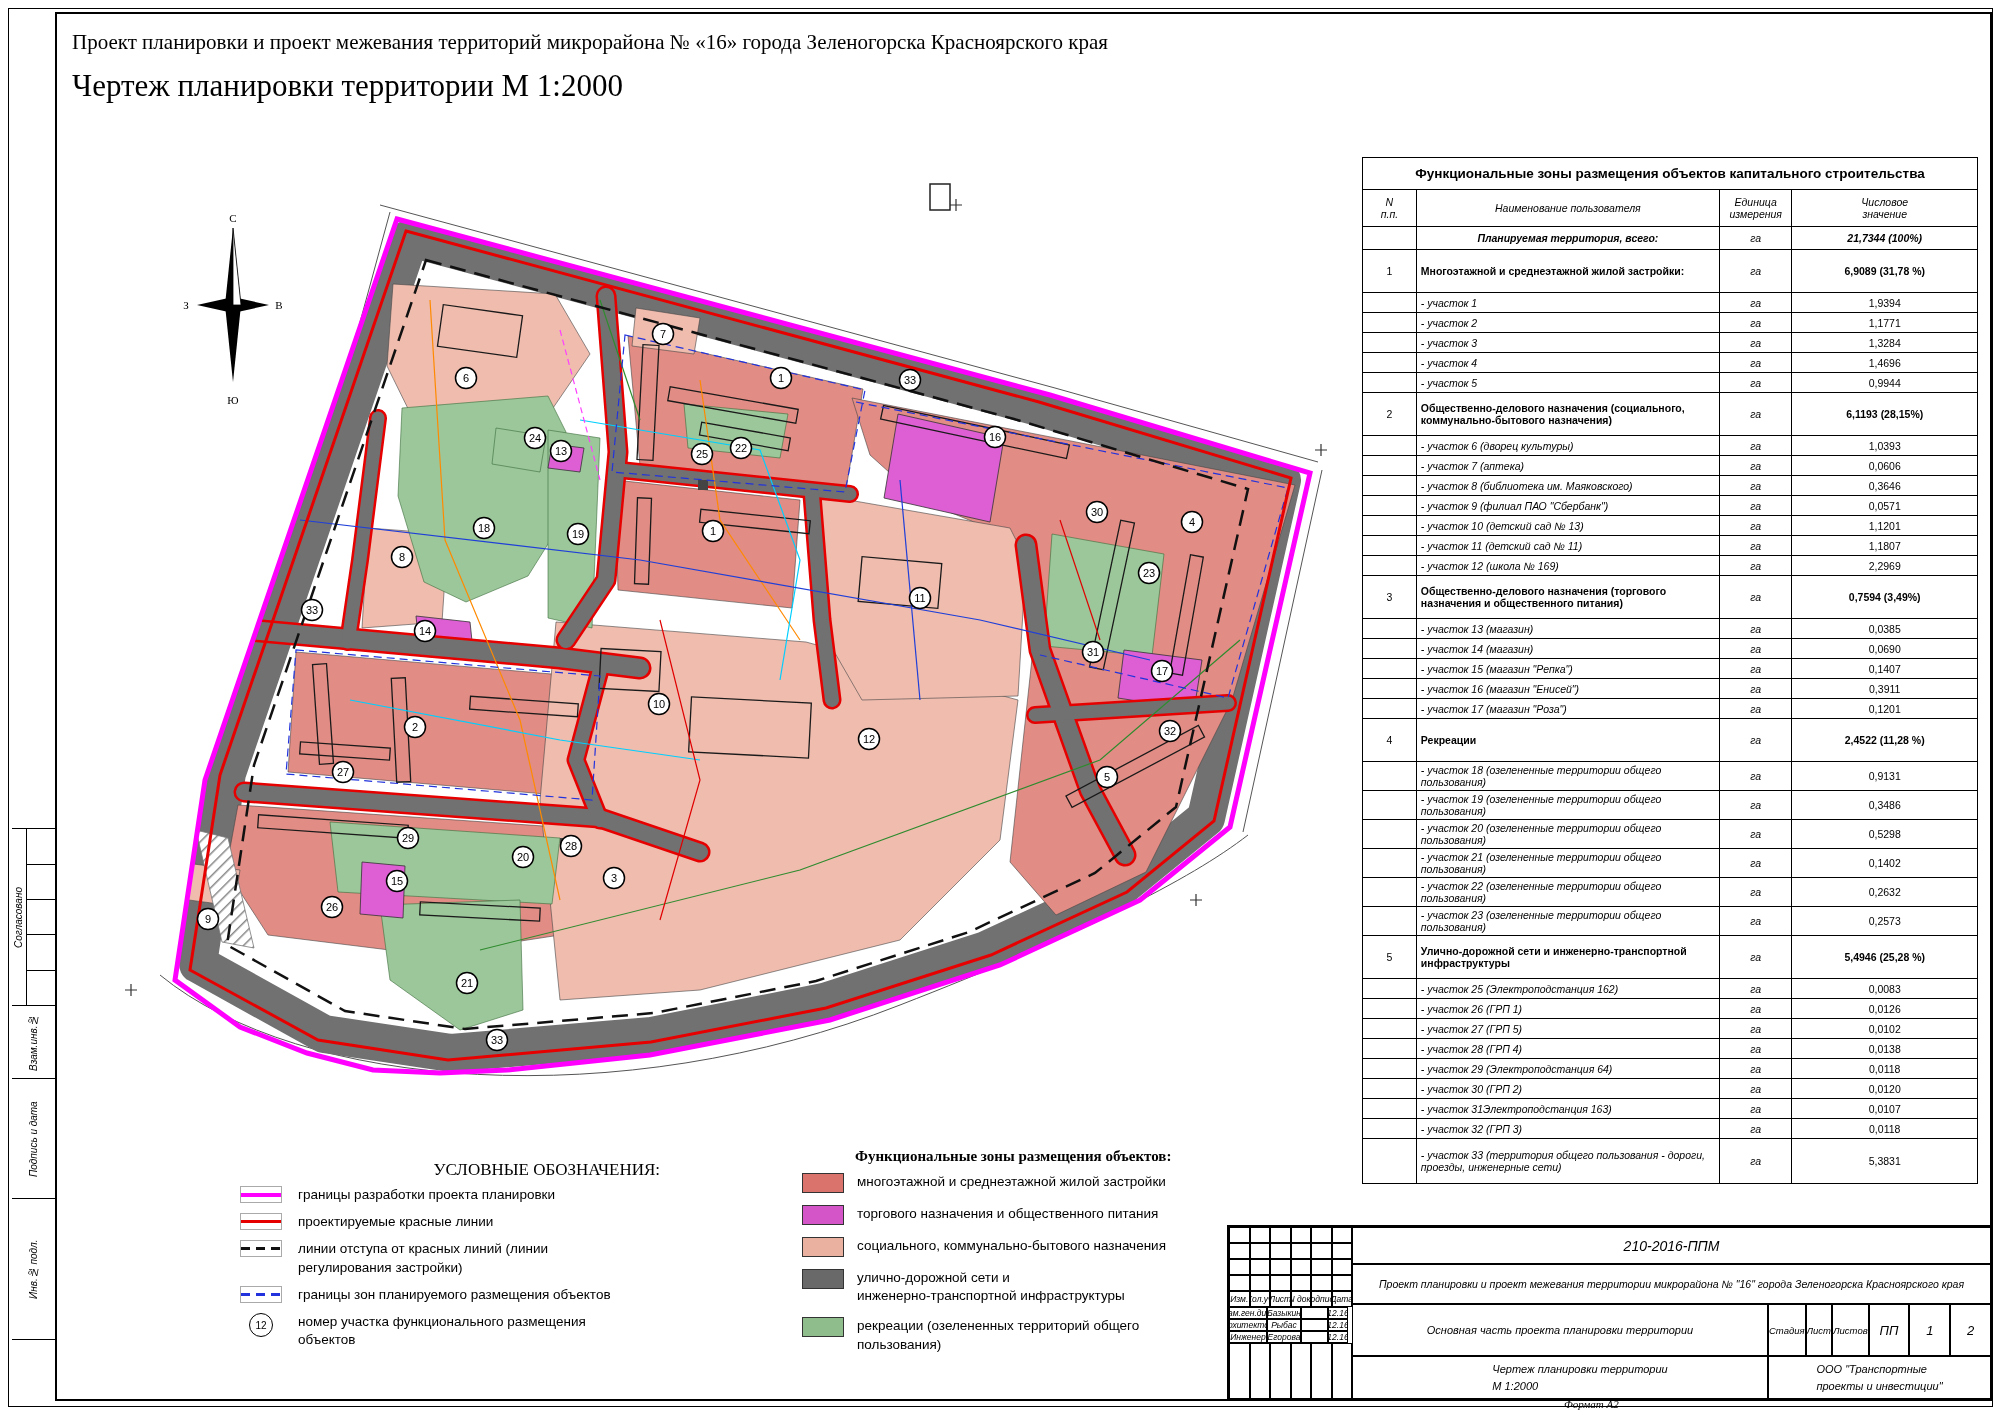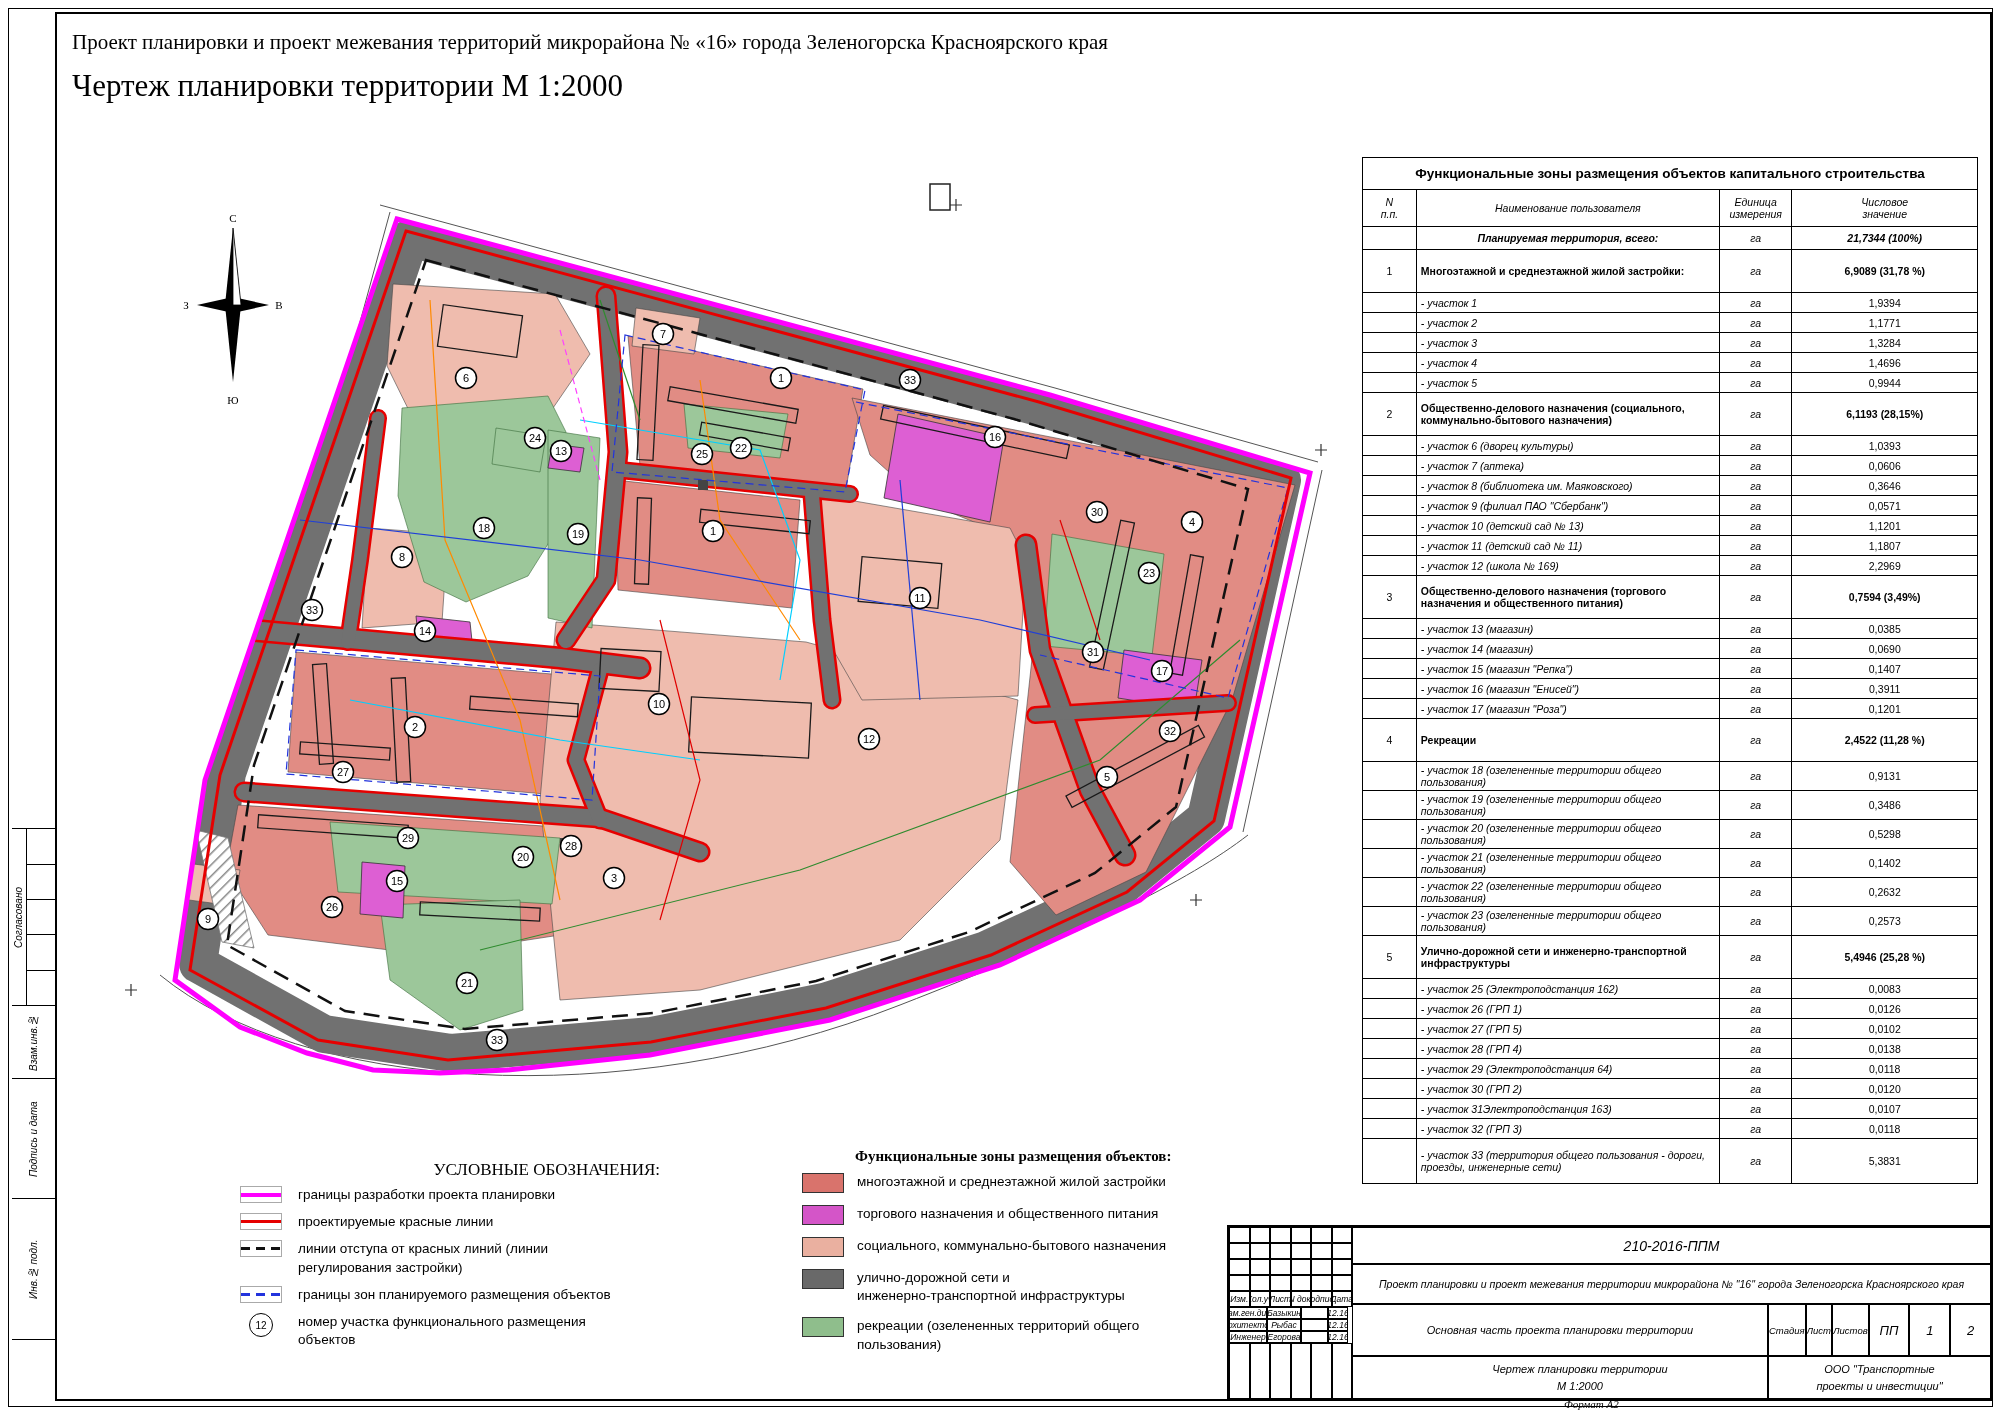--- a/index.html
+++ b/index.html
@@ -48,21 +48,21 @@
   tr.item td.c-name{font-style:italic;}
   tr.item33 td{height:40px;}
   tr.item33 td.c-name{font-style:italic;}
   tr.section td{height:38px;}
   tr.section td.c-name,tr.section td.c-val{font-weight:bold;}
   tr.section td.c-val{vertical-align:top;padding-top:5px;}
   tr.total td{height:18px;}
   tr.total td.c-name,tr.total td.c-val{font-weight:bold;font-style:italic;text-align:center;}
   
   #stamp{left:1227px;top:1225px;width:762px;height:172px;border:2px solid #000;display:flex;font:italic 10px "Liberation Sans",sans-serif;}
-  #stamp .cell{border:1px solid #000;box-sizing:border-box;display:flex;align-items:center;justify-content:center;text-align:center;}
+  #stamp .cell{border:1px solid #000;box-sizing:border-box;display:flex;align-items:center;justify-content:center;text-align:left;}
   #stamp-left{width:123px;display:flex;flex-direction:column;}
   #stamp-left .rrow{display:flex;flex:0 0 16px;}
   #stamp-left .rrow.tall{flex:1 1 auto;}
   #stamp-left .rc{border:0.5px solid #000;box-sizing:border-box;flex:1;display:flex;align-items:center;justify-content:center;
                   font:italic 8.5px "Liberation Sans",sans-serif;overflow:hidden;white-space:nowrap;}
   #stamp-right{flex:1;display:flex;flex-direction:column;}
   #doc-number{flex:0 0 37px;font:14px "Liberation Sans",sans-serif;font-style:italic;}
   #project-name{flex:0 0 38px;font:italic 10.5px "Liberation Sans",sans-serif;padding:13px 6px;}
   #stamp-mid{flex:0 0 52px;display:flex;}
   #section-name{flex:1;font:italic 11px "Liberation Sans",sans-serif;}

